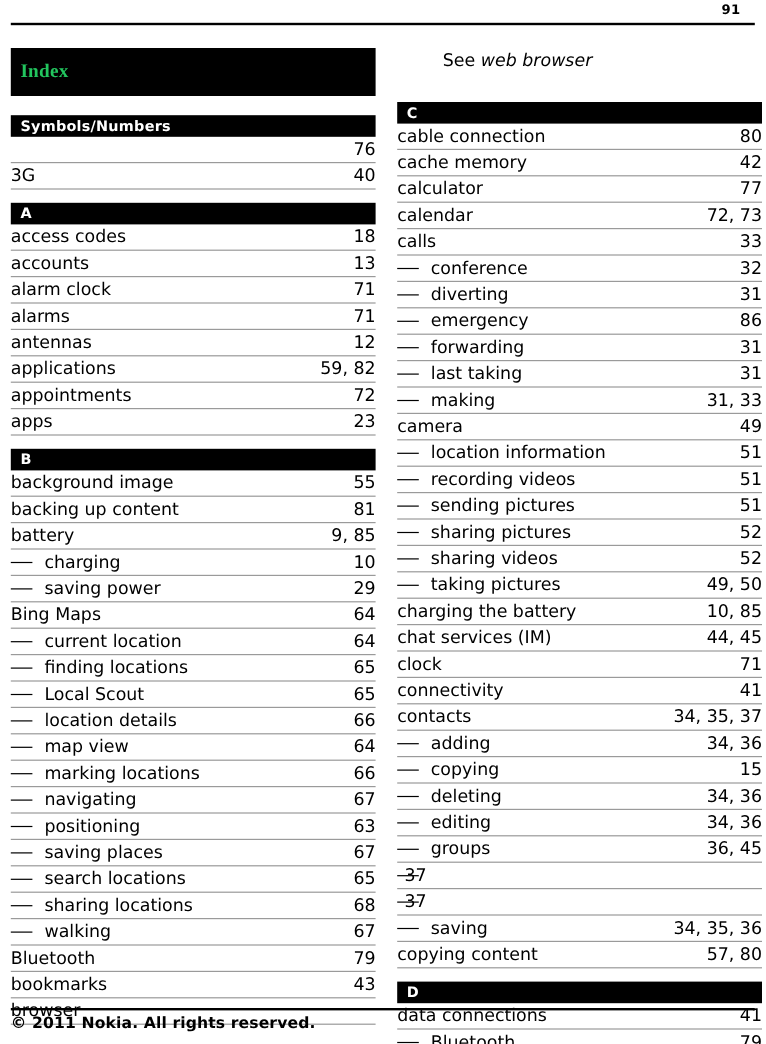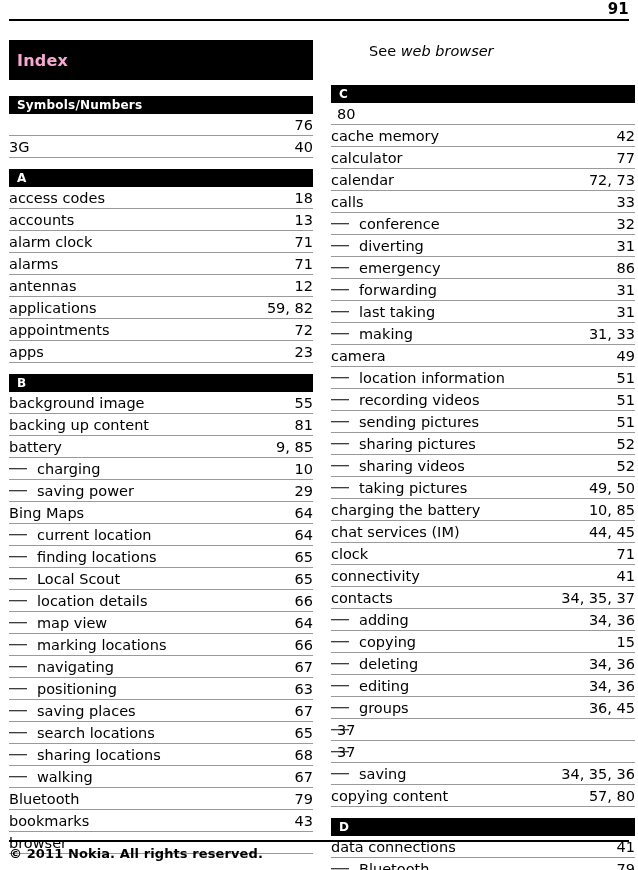--- a/index.html
+++ b/index.html
@@ -19,23 +19,23 @@
   
   .page-header {
     position: absolute;
     left: 9px;
     top: 0;
     width: 620px;
     height: 24px;
   }
   .page-number {
     position: absolute;
-    right: 0;
+    right: 12px;
     top: 0px;
-    font-size: 15px;
+    font-size: 11px;
     font-weight: bold;
     line-height: 18px;
     letter-spacing: 0.2px;
   }
   .header-rule {
     position: absolute;
     left: 0;
     top: 19px;
     width: 620px;
     height: 2px;
@@ -52,27 +52,28 @@
     gap: 18px;
   }
   .col {
     width: 304px;
     flex: 0 0 304px;
   }
 
   
   .title-bar {
     background: #000000;
-    color: #f9a8d4;
+    color: #22c55e;
     height: 40px;
     display: flex;
     align-items: center;
     padding-left: 8px;
     box-sizing: border-box;
     margin-bottom: 16px;
+    font-family: Liberation Serif, serif;
   }
   .title-bar-text {
     font-size: 16px;
     font-weight: bold;
     letter-spacing: 0.2px;
   }
 
   
   .section {
     margin-bottom: 11px;
@@ -343,20 +344,21 @@
   <div class="col" id="right-col">
     <div class="note-row">
       <span class="note-text"><span>See </span><span class="italic">web browser</span></span>
     </div>
     <div id="right-sections">
         <div class="section">
           <div class="section-bar">
             <span class="section-bar-text">C</span>
           </div>
           <div class="entry">
+            <span class="entry-label">cable connection</span>
             <span class="entry-pages">80</span>
           </div>
           <div class="entry">
             <span class="entry-label">cache memory</span>
             <span class="entry-pages">42</span>
           </div>
           <div class="entry">
             <span class="entry-label">calculator</span>
             <span class="entry-pages">77</span>
           </div>

